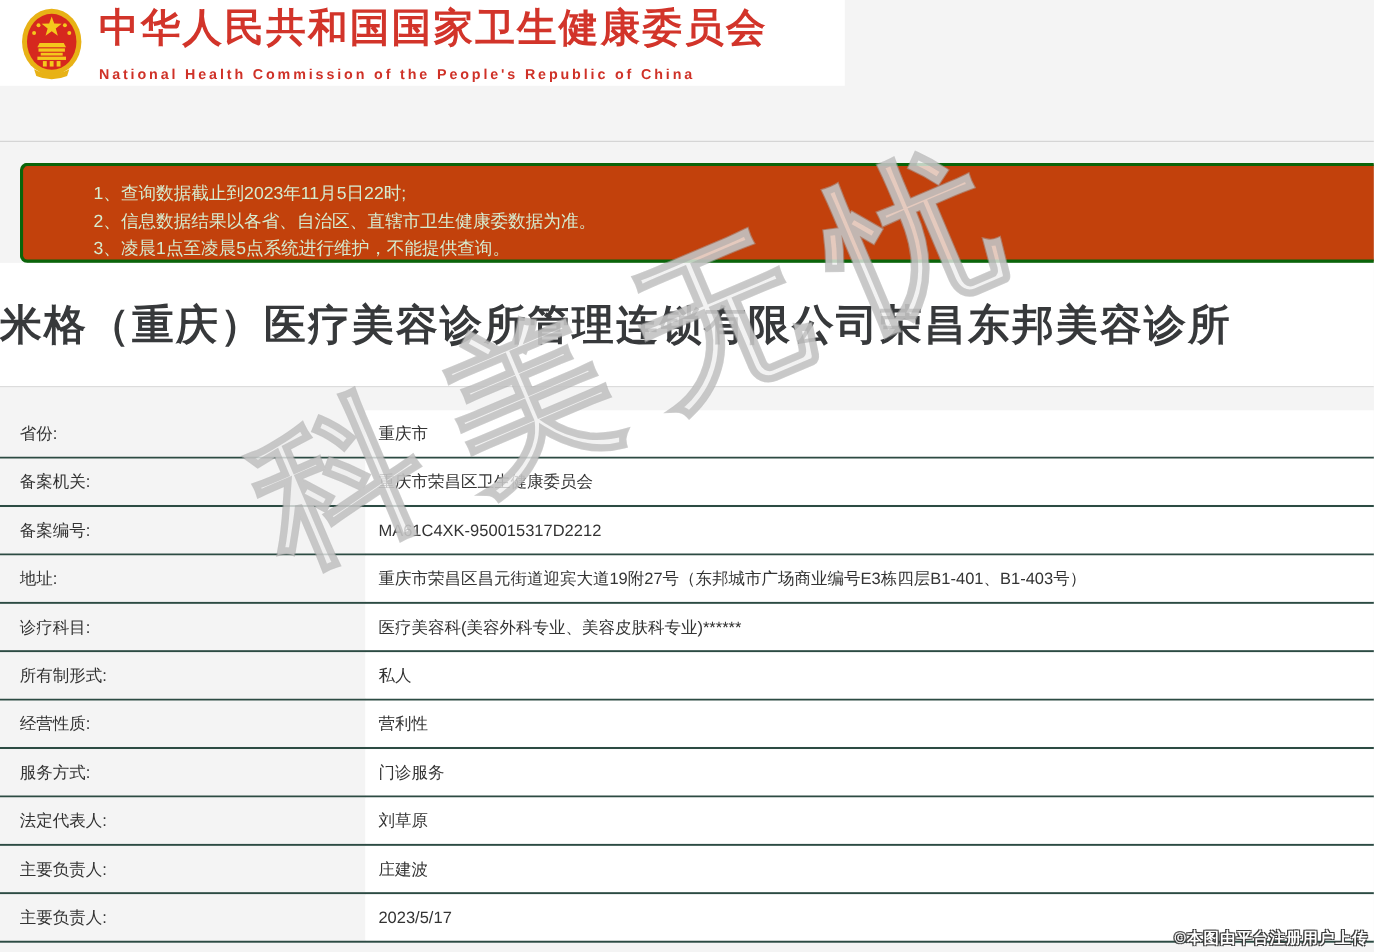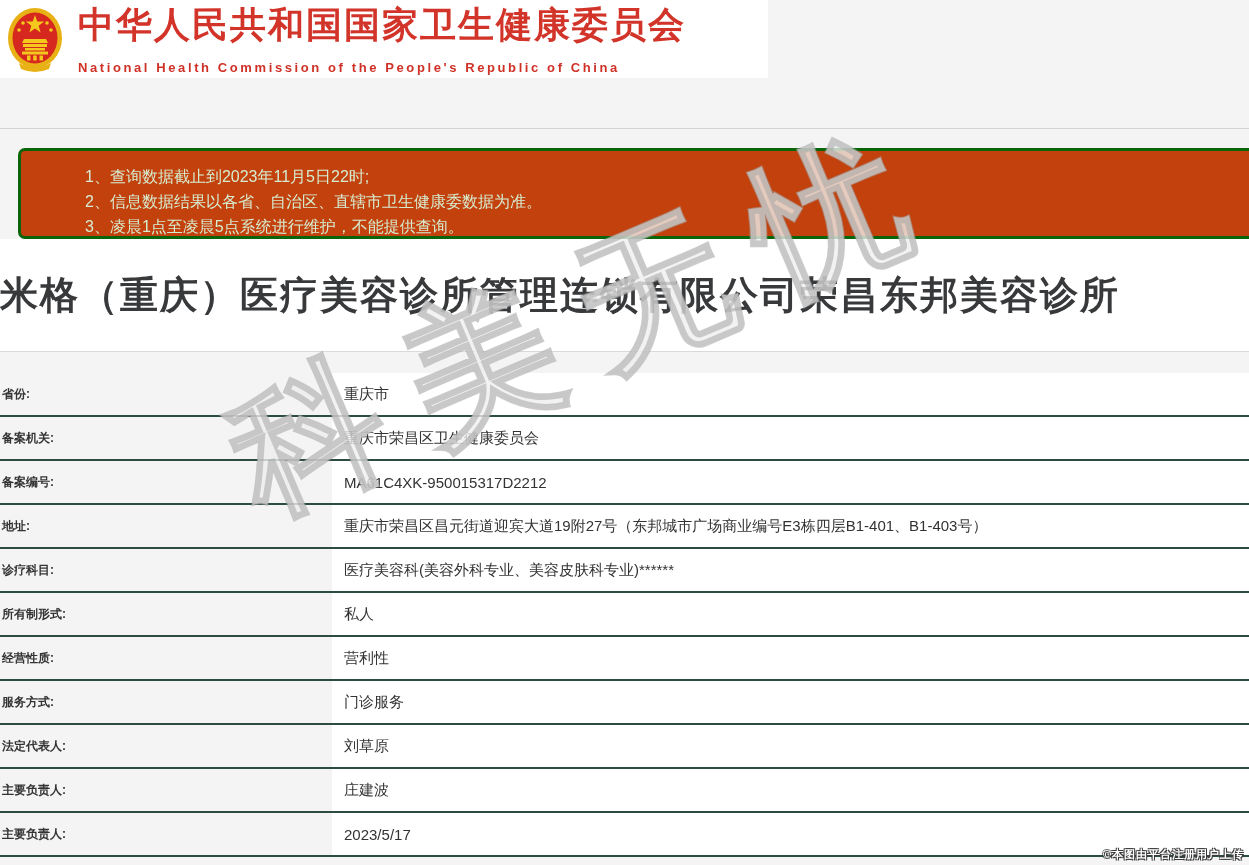--- a/index.html
+++ b/index.html
@@ -8,21 +8,21 @@
     font-family:"Liberation Sans","DejaVu Sans",sans-serif;
     background:#f4f4f4;
     position:relative;
     overflow:hidden;
   }
   .page { position:relative; width:1249px; height:865px; overflow:hidden; }
 
   
   .site-header {
     position:absolute; left:0; top:0; width:768px; height:78px;
-    background:#ffffff; display:flex; align-items:center; padding-left:6px;
+    background:#ffffff; display:flex; align-items:center; padding-left:18px;
   }
   .emblem { width:58px; height:70px; flex:0 0 58px; margin-top:2px; }
   .header-titles { margin-left:14px; }
   .title-zh {
     color:#d2342a; font-weight:bold; font-size:36px; letter-spacing:2px;
     line-height:42px; white-space:nowrap;
   }
   .title-en {
     color:#cf3127; font-weight:bold; font-size:13px; letter-spacing:2.6px;
     margin-top:14px; white-space:nowrap;
@@ -51,22 +51,22 @@
   .record-title {
     font-size:38px; font-weight:bold; color:#37393b; letter-spacing:2px;
     white-space:nowrap;
   }
 
   
   .record-table { position:absolute; left:0; top:373px; width:1249px; }
   .row { display:flex; height:44px; border-bottom:2px solid #2c4b43; }
   .cell-label {
     width:332px; flex:0 0 332px; background:#f4f4f4;
-    display:flex; align-items:center; padding-left:2px;
-    font-weight:bold; font-size:12px; color:#333333; white-space:nowrap;
+    display:flex; align-items:center; padding-left:18px;
+    font-weight:normal; font-size:15px; color:#333333; white-space:nowrap;
   }
   .cell-value {
     flex:1; background:#ffffff;
     display:flex; align-items:center; padding-left:12px;
     font-size:15px; color:#333333; white-space:nowrap;
   }
 
   
   .watermark {
     position:absolute; left:280px; top:360px;
@@ -74,25 +74,24 @@
     transform:rotate(-23deg); transform-origin:0 100%;
     color:rgba(255,255,255,0.65);
     -webkit-text-stroke:2px rgba(165,165,165,0.55);
     text-shadow:0 0 1px rgba(160,160,160,0.4);
     pointer-events:none; white-space:nowrap; z-index:5;
   }
 
   
   .upload-badge {
     position:absolute; right:5px; bottom:3px; z-index:6;
-    color:#ffffff; font-weight:bold; font-size:11px; letter-spacing:1px;
+    color:#ffffff; font-weight:bold; font-size:14px; letter-spacing:1px;
     text-shadow:-1px -1px 0 #3a3a3a, 1px -1px 0 #3a3a3a,
                 -1px 1px 0 #3a3a3a, 1px 1px 0 #3a3a3a;
     white-space:nowrap;
-    font-family:Liberation Serif, serif;
   }
 </style>
 </head>
 <body>
 
 <div class="page">
 
   <div class="site-header">
     <svg class="emblem" viewBox="0 0 58 70" xmlns="http://www.w3.org/2000/svg">
       <ellipse cx="29" cy="33" rx="27" ry="30" fill="#e8b216"></ellipse>

